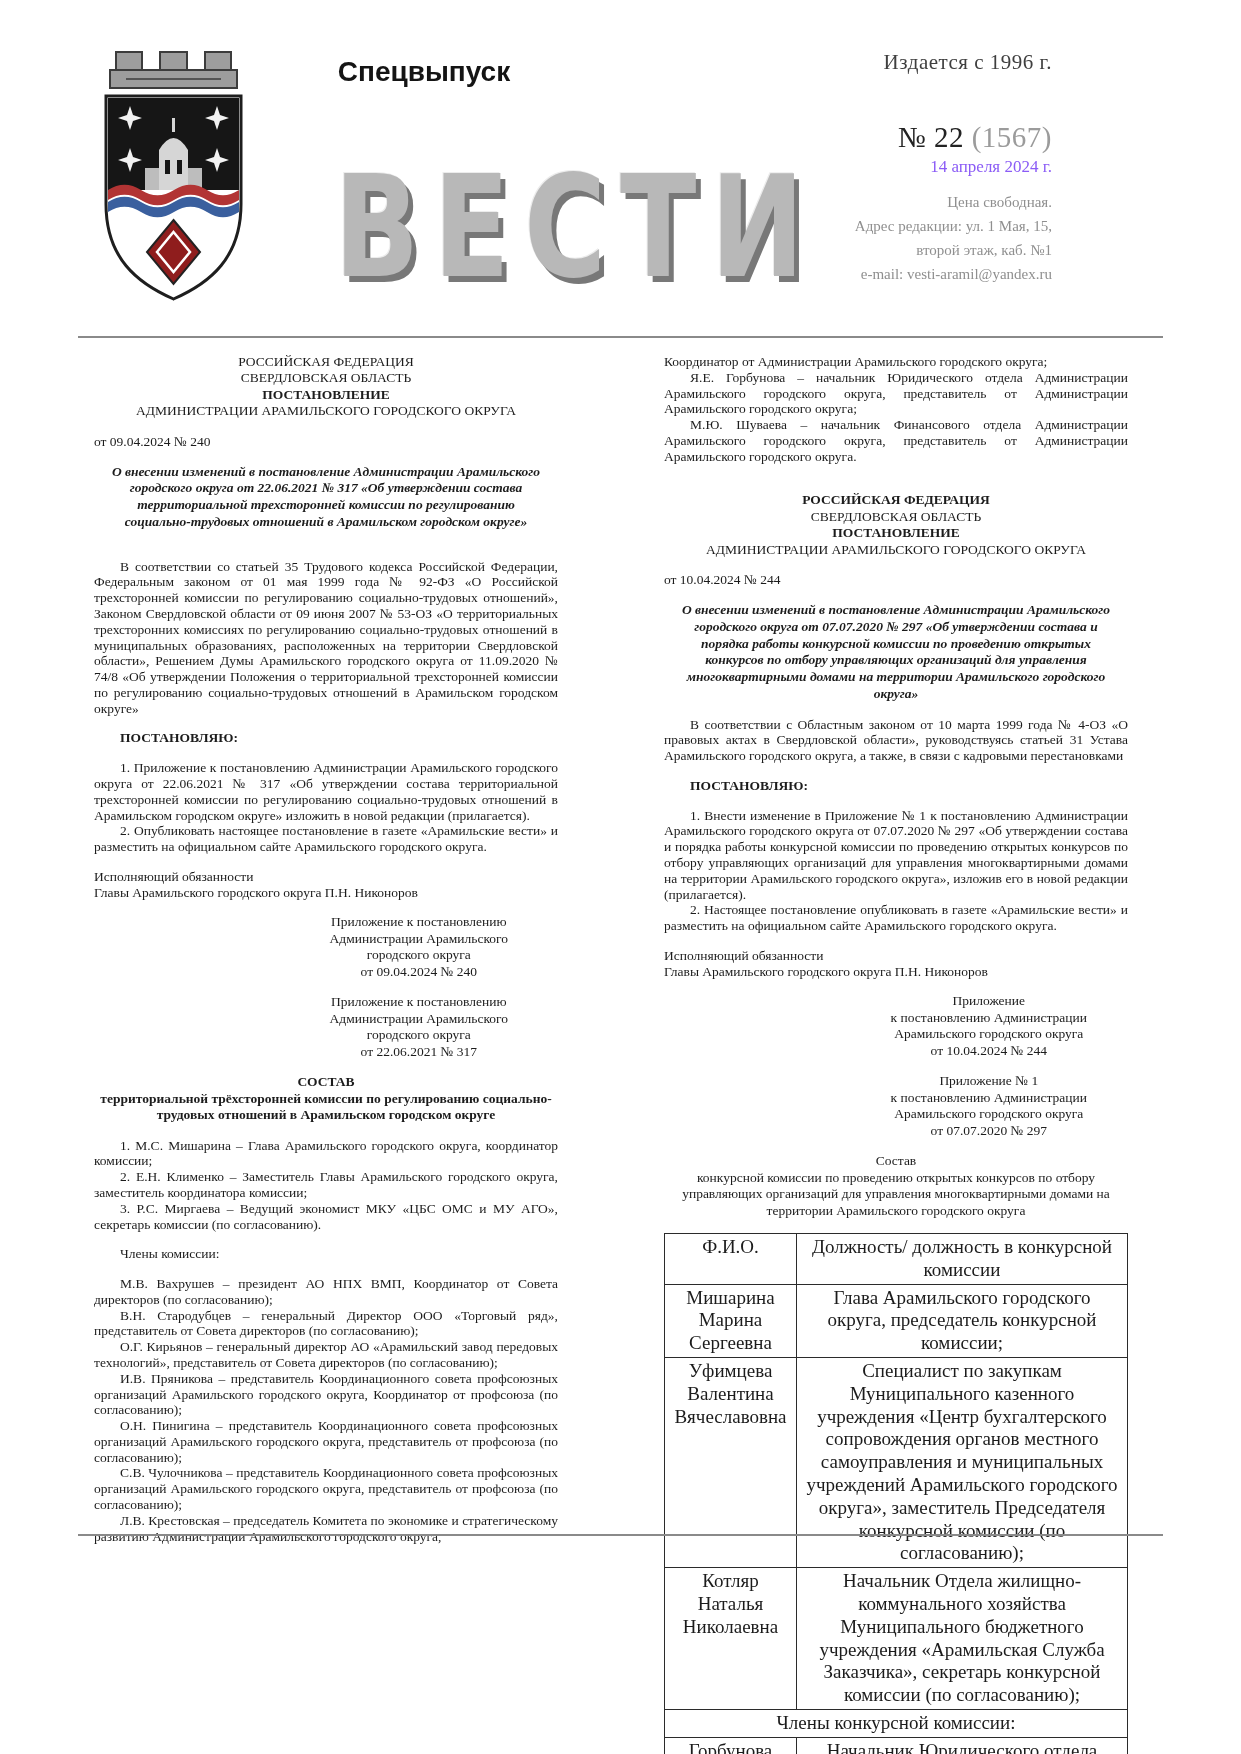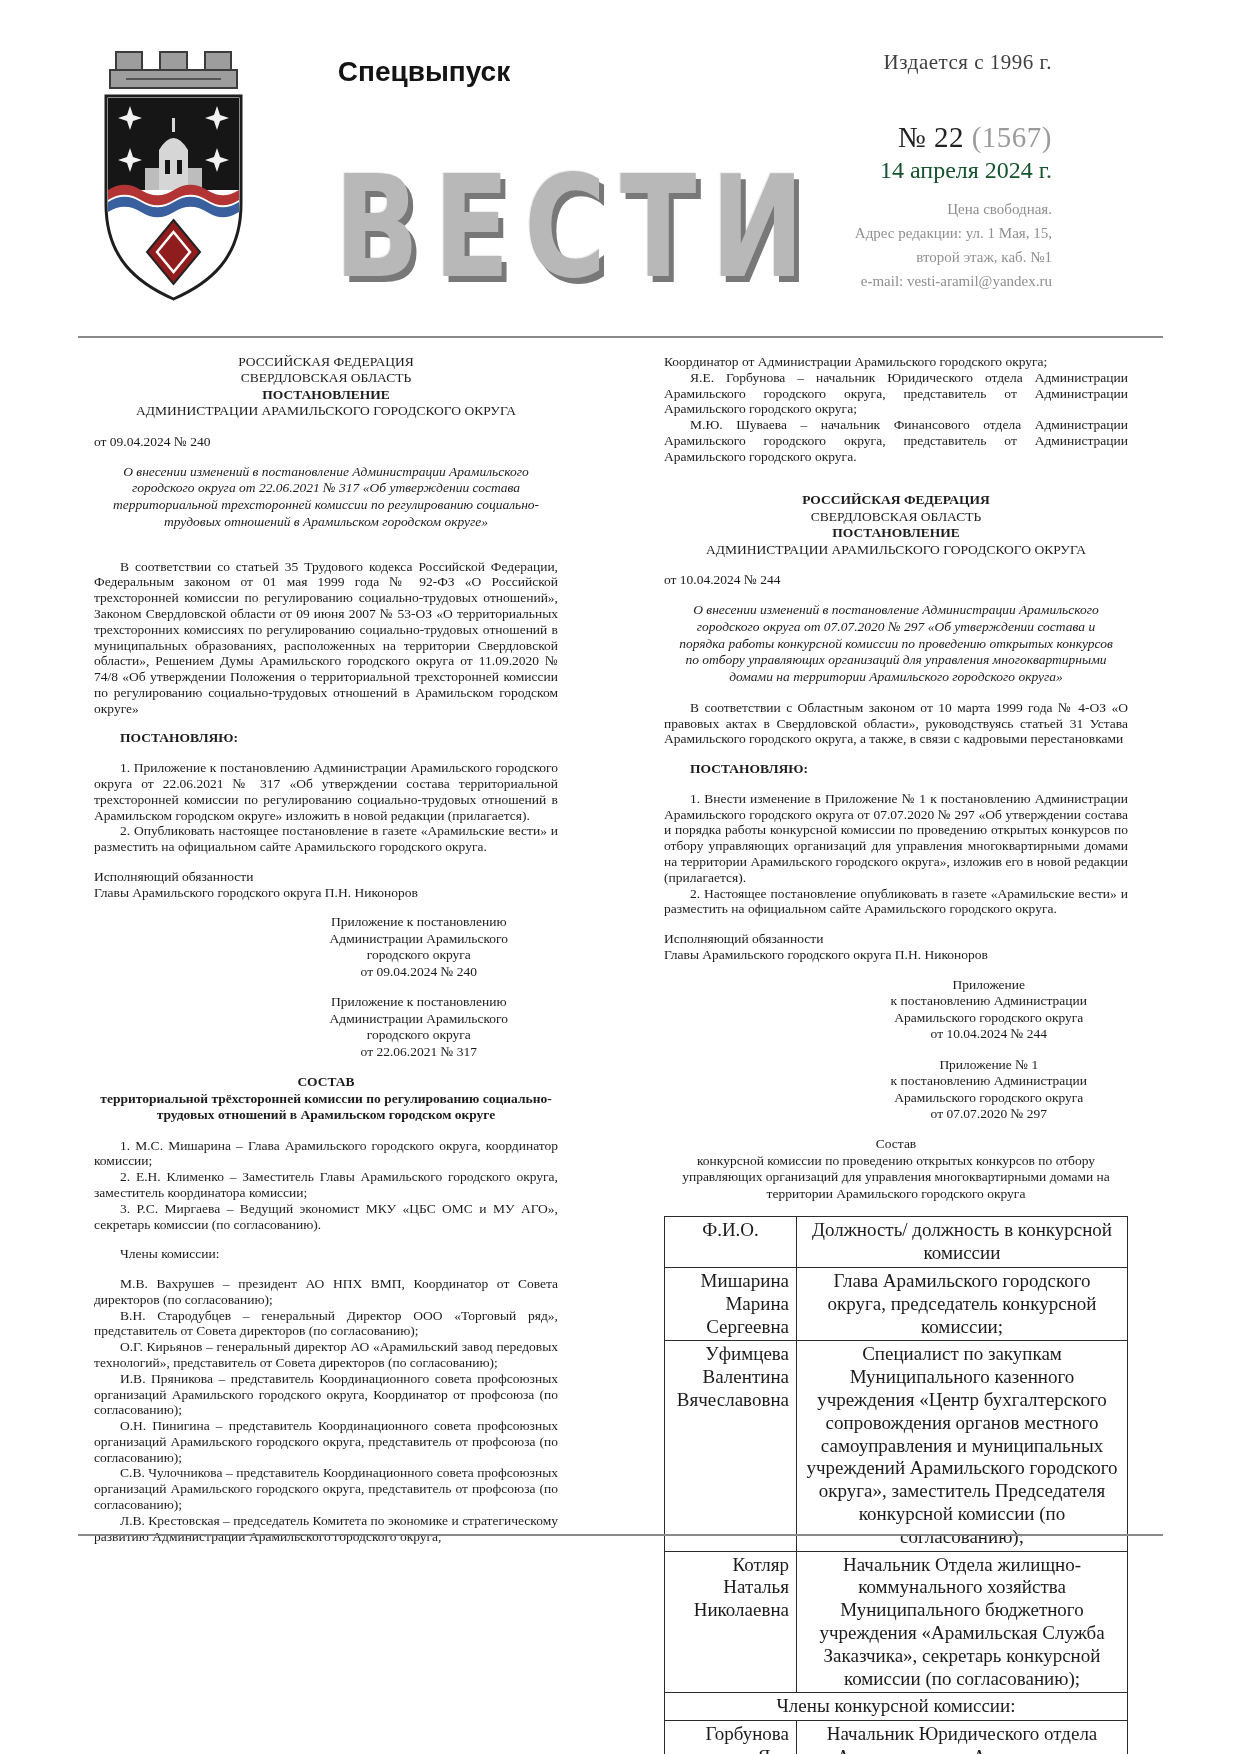--- a/index.html
+++ b/index.html
@@ -35,52 +35,52 @@
     font-family: "DejaVu Sans", sans-serif; font-weight: bold;
     font-size: 112px; letter-spacing: 14px; color: #b8b8b8;
     text-shadow: 5px 5px 0 #787878, -1px -1px 0 #ececec;
     transform: scaleY(1.25); transform-origin: top left;
     white-space: nowrap;
   }
   .mast-right { position: absolute; right: 76px; top: 50px; text-align: right; }
   .since { font-size: 21px; color: #3f3f3f; letter-spacing: .5px; }
   .issue { font-size: 29px; color: #232323; margin-top: 46px; letter-spacing: .5px; }
   .issue .gray { color: #9b9b9b; }
-  .mdate { font-size: 24px; color: #14532d; margin-top: 3px; }
+  .mdate { font-size: 17px; color: #8b5cf6; margin-top: 3px; }
   .meta { margin-top: 13px; font-size: 15px; line-height: 1.6; color: #8f8f8f; }
 
   
   .rule { position: absolute; left: 78px; width: 1085px; border-top: 2px solid #8a8a8a; }
   .rule-top { top: 336px; }
   .rule-bottom { top: 1534px; }
 
   
   .columns { display: flex; gap: 106px; margin-top: 22px; }
   .col { flex: 1; min-width: 0; }
 
   .body   { font-size: 13.5px; line-height: 1.17; text-align: justify; }
   .center { font-size: 13.5px; line-height: 1.22; text-align: center; }
   .bold   { font-weight: bold; }
   .ind    { text-indent: 26px; }
   .doc-title {
     font-size: 13.5px; line-height: 1.24; text-align: center;
-    font-weight: normal; font-style: italic; padding: 0 14px;
+    font-weight: bold; font-style: italic; padding: 0 14px;
   }
   .gap    { margin-top: 14px; }
   .gap-lg { margin-top: 28px; }
   .annex  { width: 60%; margin-left: auto; text-align: center; font-size: 13.5px; line-height: 1.22; }
 
   
   table.commission { width: 100%; border-collapse: collapse; margin-top: 14px; font-size: 19px; }
   table.commission th, table.commission td {
     border: 1px solid #2b2b2b; padding: 2px 7px;
     vertical-align: top; line-height: 1.2; font-weight: normal;
   }
   table.commission th { text-align: center; }
-  td.name { width: 132px; text-align: right; }
+  td.name { width: 132px; text-align: center; }
   td.role { text-align: center; }
   td.span { text-align: center; }
 </style>
 </head>
 <body>
 
 <div class="page">
 
   <header class="masthead">
 

